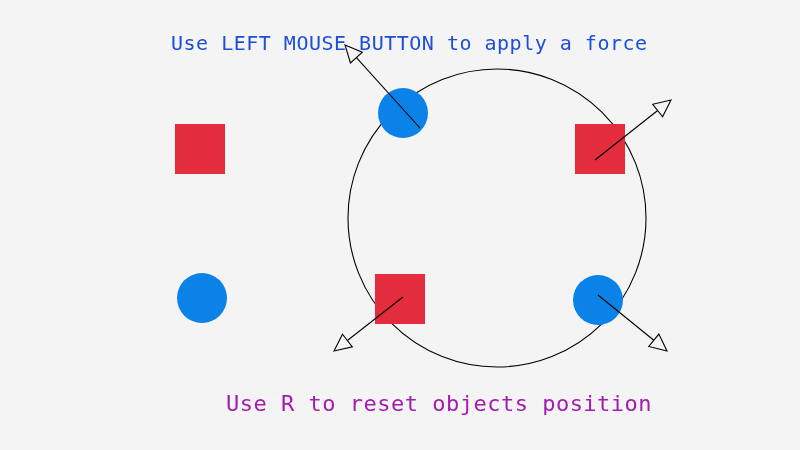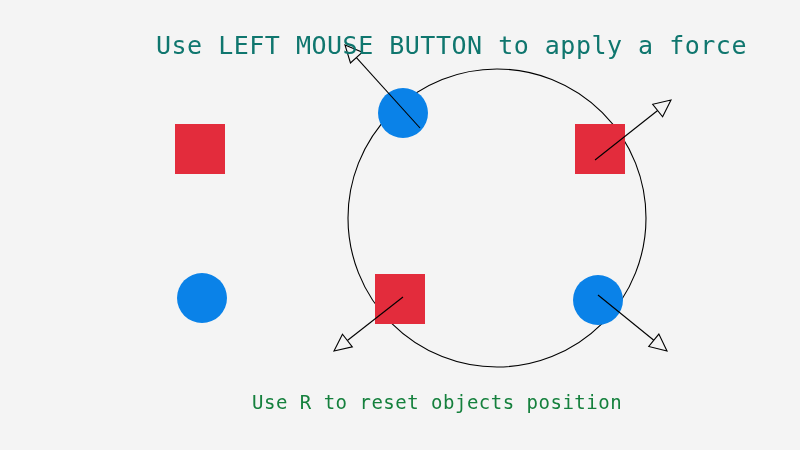--- a/index.html
+++ b/index.html
@@ -26,30 +26,30 @@
     display: block;
   }
   .hint-text {
     position: absolute;
     white-space: pre;
     font-family: "DejaVu Sans Mono", "Liberation Mono", monospace;
     letter-spacing: 0.5px;
     font-weight: 400;
   }
   #hint-top {
-    left: 156px;
+    left: 171px;
     top: 31px;
-    font-size: 25px;
-    color: #0f766e;
+    font-size: 20px;
+    color: #1d4ed8;
   }
   #hint-bottom {
-    left: 252px;
+    left: 226px;
     top: 391px;
-    font-size: 19px;
-    color: #15803d;
+    font-size: 22px;
+    color: #a21caf;
   }
 </style>
 </head>
 <body>
 
 <div id="stage">
 
   <svg id="scene-svg" viewBox="0 0 800 450" xmlns="http://www.w3.org/2000/svg" shape-rendering="geometricPrecision">
 
     <circle id="boundary-circle" cx="497" cy="218" r="149" fill="none" stroke="#000000" stroke-width="1.1"></circle>

